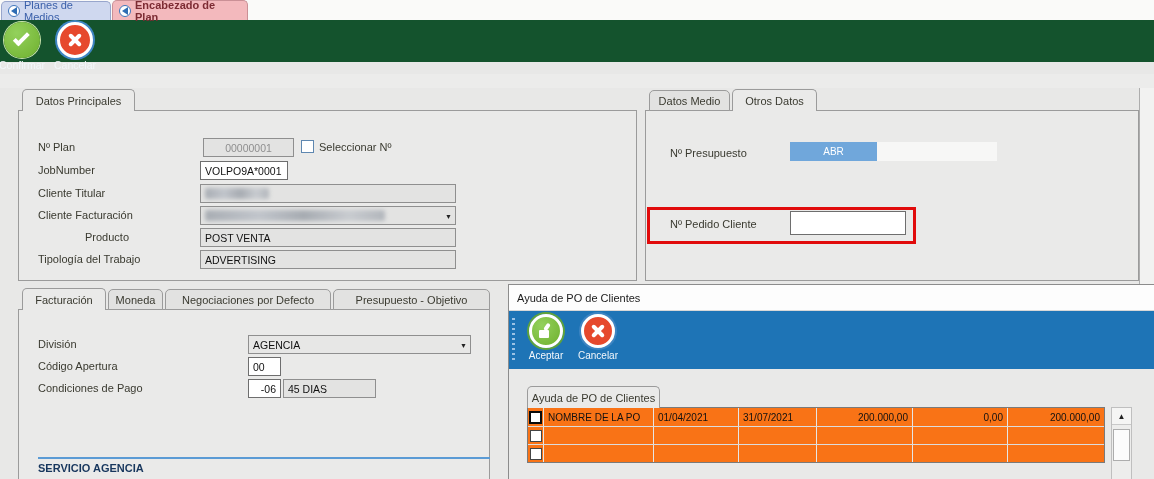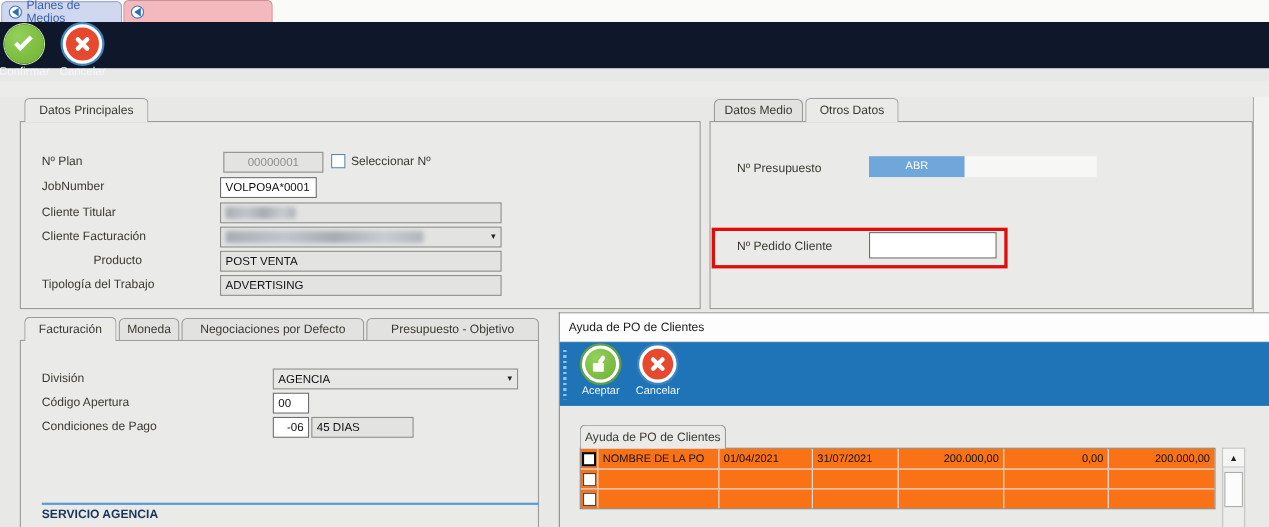--- a/index.html
+++ b/index.html
@@ -9,21 +9,21 @@
   
   .doc-tabbar{position:absolute;left:0;top:0;width:1154px;height:20px;background:#FAFAF9;}
   .doc-tab{position:absolute;top:1px;height:19px;display:flex;align-items:center;gap:4px;
            padding:0 10px 0 6px;font-size:11px;border-radius:5px 5px 0 0;border:1px solid #AAB4CF;border-bottom:none;}
   .doc-tab.blue{left:1px;width:110px;background:#CFD8EF;color:#3A5FA9;border-color:#98A6CC;}
   .doc-tab.pink{left:112px;width:136px;background:#F3B9BD;color:#7C2B33;font-weight:bold;border-color:#CA9096;z-index:2;top:0;height:20px;}
   .tabicon{width:12px;height:12px;border-radius:50%;background:#fff;border:1px solid #3F76BC;display:flex;align-items:center;justify-content:center;flex:0 0 12px;}
   .tabicon span{width:0;height:0;border-top:4px solid transparent;border-bottom:4px solid transparent;border-right:6px solid #2E6DB4;margin-right:1px;}
 
   
-  .toolbar{position:absolute;left:0;top:20px;width:1154px;height:42px;background:#0f172a;}
+  .toolbar{position:absolute;left:0;top:20px;width:1154px;height:42px;background:#14532d;}
   .tb-btn{position:absolute;top:2px;width:58px;height:50px;display:flex;flex-direction:column;align-items:center;justify-content:flex-start;cursor:pointer;}
   .tb-btn .lbl{font-size:10.5px;color:#F2F7FB;margin-top:1px;}
   .circ{width:36px;height:36px;border-radius:50%;display:flex;align-items:center;justify-content:center;}
   .circ.green{background:radial-gradient(circle at 35% 30%,#93D15C,#6FB02E);box-shadow:0 0 0 1px #CBE6AE;}
   .circ.red{background:#E6492D;border:3px solid #fff;box-shadow:0 0 0 2px #3E85C2;}
   .checkmark{width:16px;height:8px;border-left:4px solid #fff;border-bottom:4px solid #fff;transform:rotate(-45deg) translate(1px,-2px);}
   .xmark{position:relative;width:18px;height:18px;}
   .xmark::before,.xmark::after{content:"";position:absolute;left:1px;top:7px;width:16px;height:4px;background:#fff;border-radius:2px;}
   .xmark::before{transform:rotate(45deg);} .xmark::after{transform:rotate(-45deg);}
   .thumbicon{position:relative;width:14px;height:13px;}
@@ -107,20 +107,21 @@
     <div class="doc-tab blue">
       <span class="tabicon">
           <span></span>
         </span>
       <span>Planes de Medios</span>
     </div>
     <div class="doc-tab pink">
       <span class="tabicon">
           <span></span>
         </span>
+      <span>Encabezado de Plan</span>
     </div>
   </div>
 
   <div class="toolbar">
     <div class="tb-btn" style="left:-7px;">
       <div class="circ green">
           <div class="checkmark"></div>
         </div>
       <div class="lbl">Confirmar</div>
     </div>

